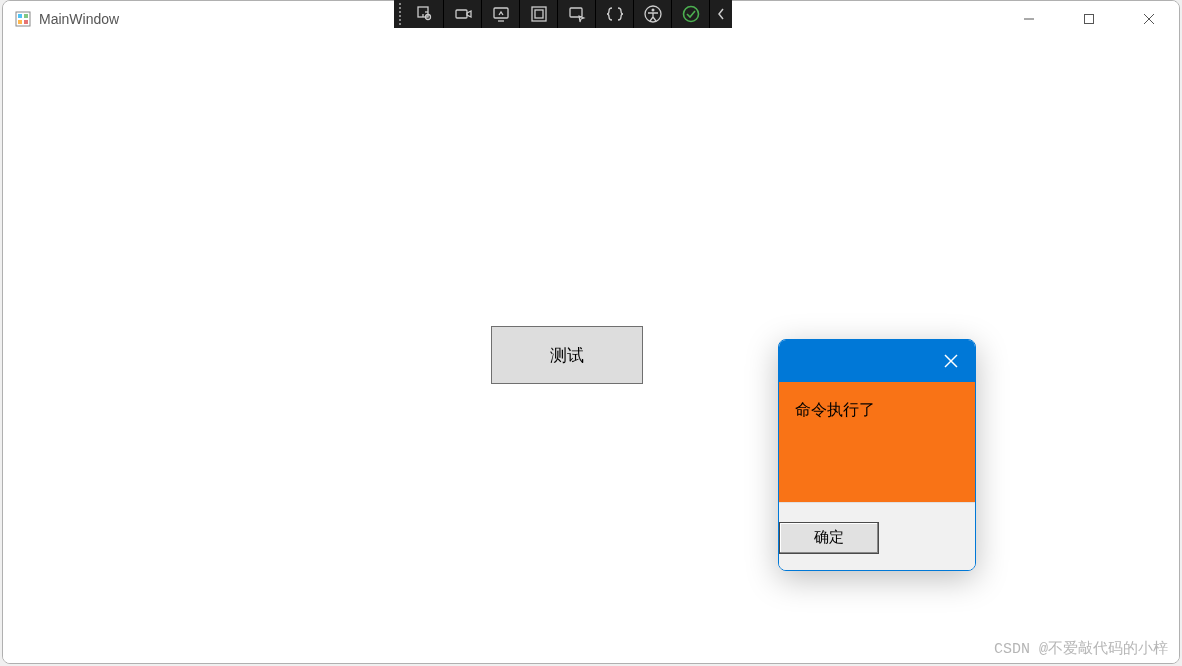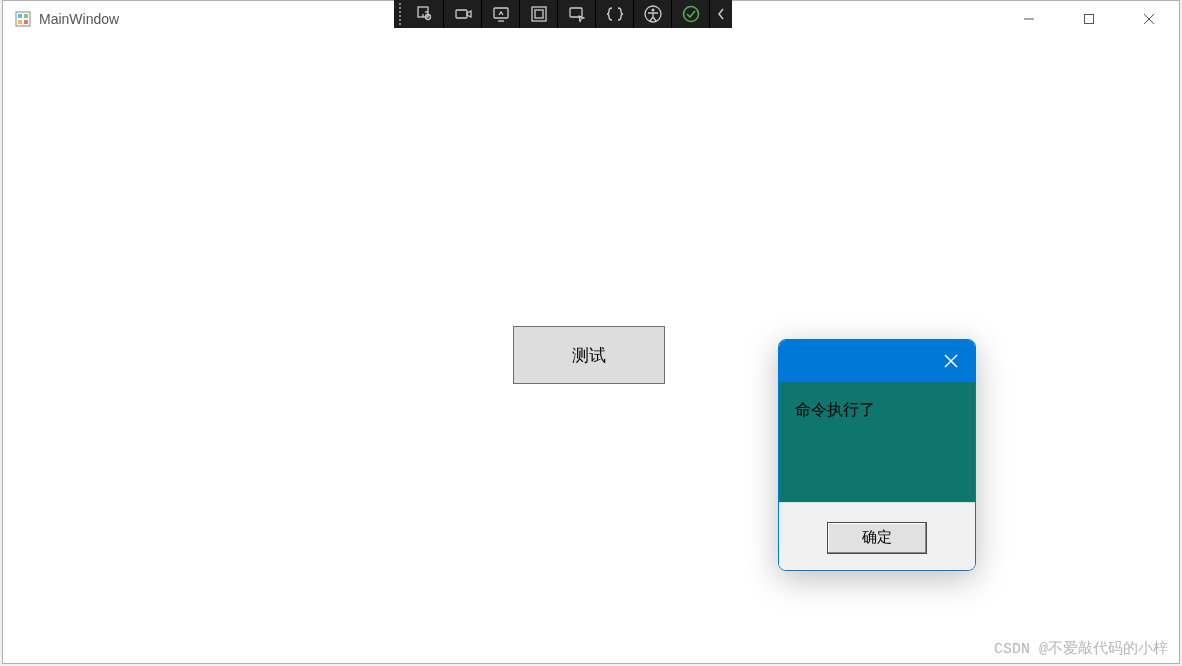--- a/index.html
+++ b/index.html
@@ -10,21 +10,21 @@
       background: #f0f0f0;
       overflow: hidden;
       position: relative;
     }
     .window {
       position: absolute;
       left: 2px; top: 0;
       width: 1178px; height: 664px;
       background: #ffffff;
       border: 1px solid #b0b0b0;
-      border-radius: 0;
+      border-radius: 8px;
       overflow: hidden;
     }
     .titlebar {
       height: 36px;
       display: flex;
       align-items: center;
       background: #ffffff;
       position: relative;
     }
     .titlebar-icon {
@@ -83,21 +83,21 @@
       width: 22px;
       display: flex; align-items: center; justify-content: center;
     }
     .client-area {
       position: absolute;
       left: 0; top: 36px; right: 0; bottom: 0;
       background: #ffffff;
     }
     .test-button {
       position: absolute;
-      left: 510px; top: 289px;
+      left: 488px; top: 289px;
       width: 152px; height: 58px;
       background: #dddddd;
       border: 1px solid #6f6f6f;
       font-size: 17px;
       color: #000;
       display: flex;
       align-items: center; justify-content: center;
       cursor: pointer;
     }
     .msgbox {
@@ -123,29 +123,28 @@
       width: 24px; height: 24px;
       display: flex; align-items: center; justify-content: center;
       cursor: pointer;
     }
     .msgbox-close svg { stroke: #ffffff; stroke-width: 1.5; }
     .msgbox-body {
       height: 120px;
       padding: 18px 16px;
       font-size: 16px;
       color: #000;
-      background: #0f766e;
+      background: #f97316;
     }
     .msgbox-footer {
       height: 70px;
       background: #f1f1f1;
       border-top: 1px solid #e0e0e0;
       display: flex;
       align-items: center;
-      justify-content: center;
     }
     .ok-button {
       width: 100px; height: 32px;
       background: #e1e1e1;
       border: 1px solid #4a4a4a;
       box-shadow: inset -1px -1px 0 #888, inset 1px 1px 0 #fff;
       font-size: 15px;
       display: flex;
       align-items: center; justify-content: center;
       cursor: pointer;

